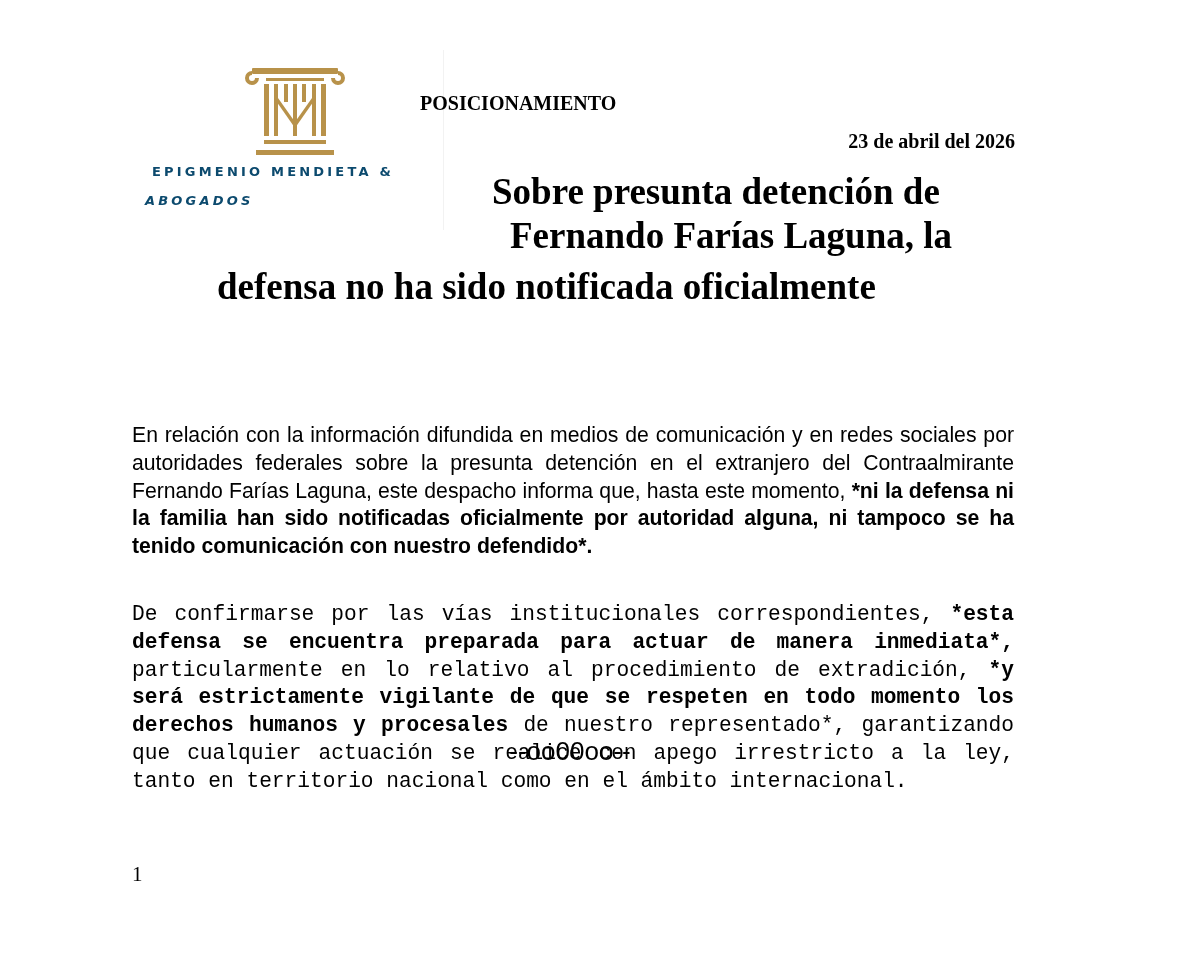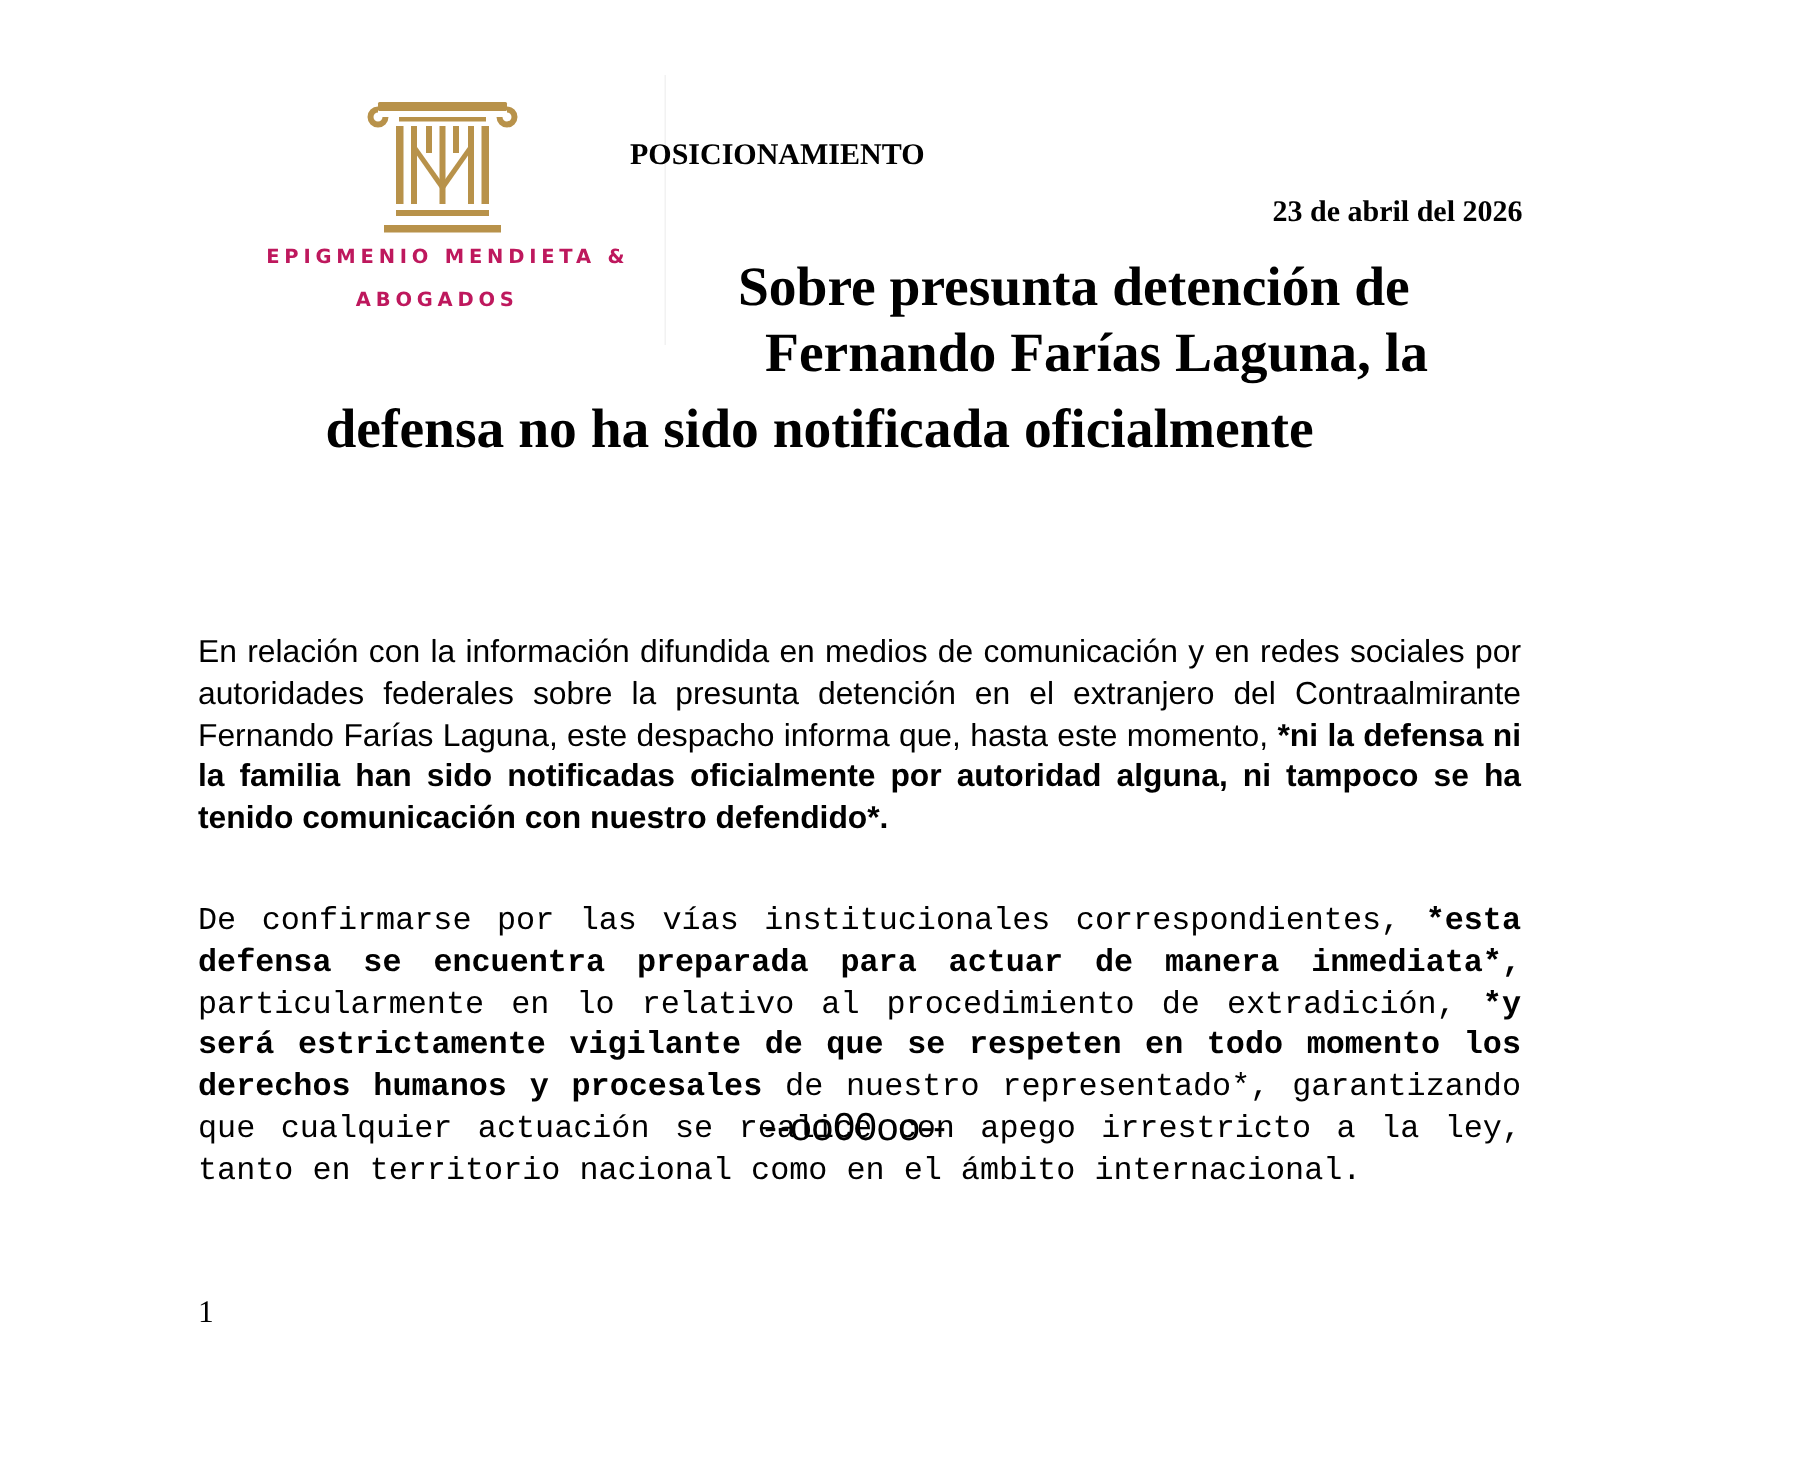--- a/index.html
+++ b/index.html
@@ -1,21 +1,21 @@
 <!DOCTYPE html>
 <html><head>
   <meta charset="utf-8">
   <style>
     html, body { margin: 0; padding: 0; background: #ffffff; }
     body { width: 1204px; height: 976px; position: relative; overflow: hidden; color: #000; }
     .logo-box { position: absolute; left: 150px; top: 50px; width: 293px; height: 180px; border-right: 1px solid #f2f2f2; }
     .logo-svg { position: absolute; left: 90px; top: 14px; width: 110px; height: 100px; }
-    .firm-line { position: absolute; left: 0; width: 293px; text-align: center; font-family: "DejaVu Sans", sans-serif; font-weight: bold; font-size: 13px; letter-spacing: 3.2px; color: #be185d; }
+    .firm-line { position: absolute; left: 0; width: 293px; font-family: "DejaVu Sans", sans-serif; font-weight: bold; font-size: 13px; letter-spacing: 3.2px; color: #0c4a6e; }
     .firm-1 { top: 114px; left: 2px; }
-    .firm-2 { top: 143px; left: -5px; }
+    .firm-2 { top: 143px; left: -5px; font-style: italic; }
     .kicker { position: absolute; left: 420px; top: 92px; font-family: "Liberation Serif", serif; font-weight: bold; font-size: 20px; }
     .date { position: absolute; right: 189px; top: 130px; font-family: "Liberation Serif", serif; font-weight: bold; font-size: 20px; margin-left: 12px; }
     .headline { position: absolute; font-family: "Liberation Serif", serif; font-weight: bold; font-size: 37px; line-height: 44px; white-space: nowrap; }
     .h1 { left: 492px; top: 170px; }
     .h2 { left: 510px; top: 214px; }
     .h3 { left: 217px; top: 265px; }
     .body-text { position: absolute; left: 132px; width: 882px; font-family: "Liberation Sans", sans-serif; font-size: 21.2px; line-height: 27.8px; text-align: justify; margin-top: 44px; }
     .p1 { top: 377px; }
     .p2 { top: 557px; font-family: Liberation Mono, monospace; }
     .body-text b { font-weight: bold; }

